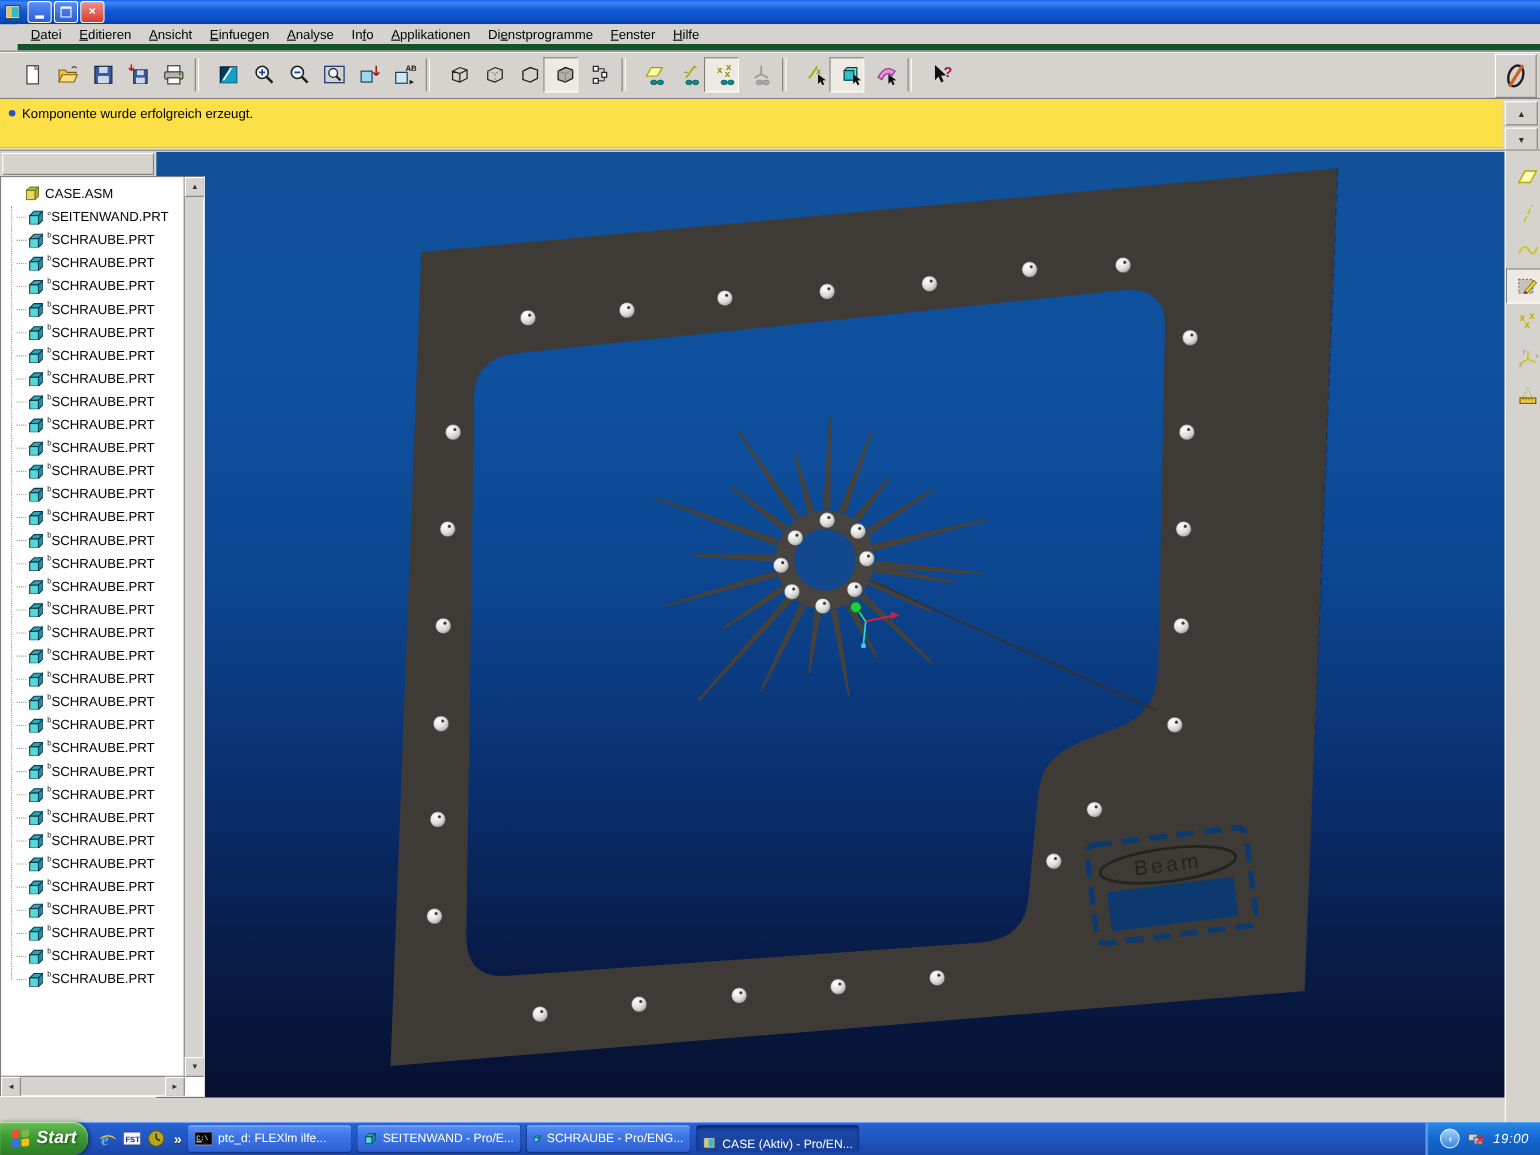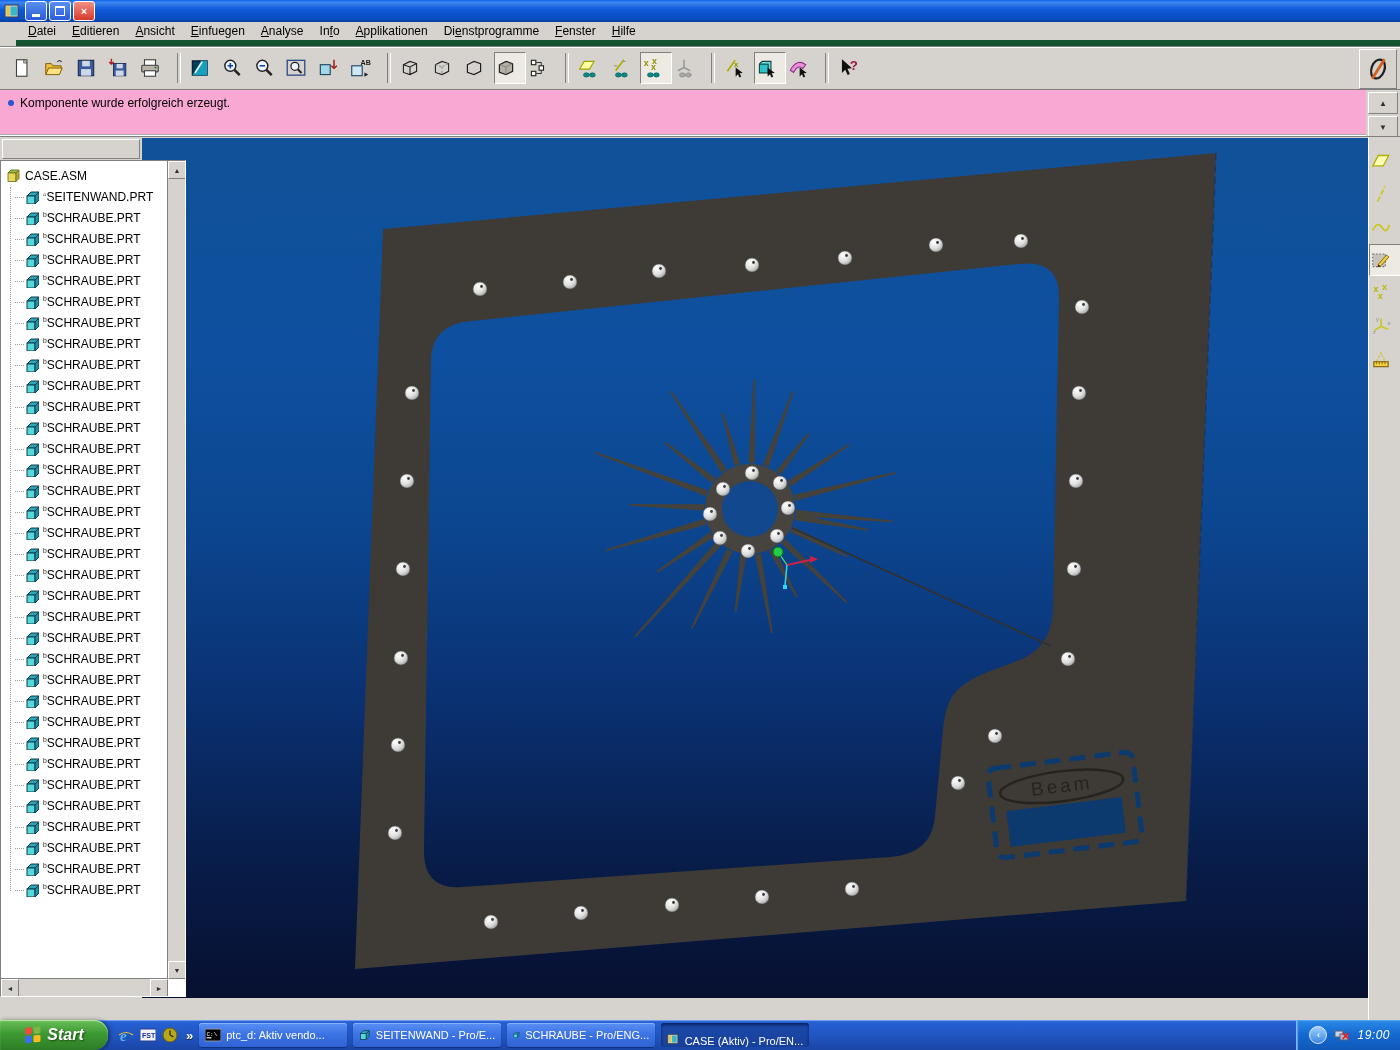--- a/index.html
+++ b/index.html
@@ -22,65 +22,65 @@
   #menubar{position:absolute;left:16px;top:22px;width:1400px;height:24px;background:#d6d3ce;
     border-bottom:6px solid #14532d;display:flex;align-items:center;padding-left:4px;box-sizing:border-box;}
   .menuitem{padding:3px 8px;cursor:default;}
   .menuitem u{text-decoration:underline;}
   
   #toolbar{position:absolute;left:0;top:46px;width:1400px;height:44px;background:#d6d3ce;
     border-top:1px solid #808080;border-bottom:1px solid #808080;
     box-shadow:inset 0 1px 0 #fff;display:flex;align-items:center;padding-left:6px;box-sizing:border-box;}
   .tbgroup{display:flex;align-items:center;padding:0 4px;}
   .tbsep{width:2px;height:30px;margin:0 3px;border-left:1px solid #808080;border-right:1px solid #fff;}
-  .btn{width:30px;height:30px;display:flex;align-items:center;justify-content:flex-start;
+  .btn{width:30px;height:30px;display:flex;align-items:center;justify-content:flex-end;
     border:1px solid #d6d3ce;background:#d6d3ce;}
   .btn svg{width:22px;height:22px;}
   .btn.pressed{border-color:#808080 #fff #fff #808080;background:#eceae2;}
   #proe-logo{position:absolute;right:3px;top:49px;width:36px;height:38px;background:#d6d3ce;
     border:1px solid;border-color:#fff #808080 #808080 #fff;display:flex;align-items:center;justify-content:center;}
   
-  #msgarea{position:absolute;left:0;top:90px;width:1366px;height:46px;background:#f9a8d4;
+  #msgarea{position:absolute;left:0;top:90px;width:1366px;height:46px;background:#fde047;
     border-bottom:2px groove #fff;box-sizing:border-box;padding:4px 6px;}
   .msgline{display:flex;align-items:center;height:18px;}
   .bullet{width:6px;height:6px;border-radius:50%;background:#2a55cc;margin:0 6px 0 2px;}
   #msgscroll{position:absolute;left:1368px;top:92px;width:30px;}
   .scrbtn{width:28px;height:20px;margin-bottom:2px;background:#d6d3ce;
     border:1px solid;border-color:#fff #808080 #808080 #fff;
     display:flex;align-items:center;justify-content:center;font-size:8px;color:#303030;}
   
   #main{position:absolute;left:0;top:136px;width:1400px;height:884px;background:#d6d3ce;border-top:1px solid #808080;}
   #viewport{position:absolute;left:142px;top:1px;width:1226px;height:860px;}
   #treeheader{position:absolute;left:2px;top:2px;width:136px;height:18px;background:#d6d3ce;
     border:1px solid;border-color:#fff #808080 #808080 #fff;}
   #treepanel{position:absolute;left:0;top:23px;width:186px;height:837px;background:#fff;
     border:1px solid;border-color:#808080 #fff #fff #808080;box-sizing:border-box;overflow:hidden;}
   #treecontent{position:absolute;left:0;top:0;right:17px;bottom:17px;overflow:hidden;padding-top:4px;}
   .trow{height:21px;display:flex;align-items:center;white-space:nowrap;}
-  .trow.root{padding-left:4px;}
+  .trow.root{padding-left:20px;}
   .trow.child{padding-left:14px;}
   .tstub{width:9px;height:1px;border-bottom:1px dotted #9a9a9a;margin-right:1px;}
   .tlabel{margin-left:5px;font-size:12px;}
   .tprefix{font-size:10px;margin-left:4px;margin-right:-2px;color:#202020;transform:translateY(-2px);}
   #treeguide{position:absolute;left:9px;top:26px;width:1px;border-left:1px dotted #9a9a9a;}
   #vscroll{position:absolute;right:0;top:0;width:17px;bottom:17px;background:#d6d3ce;border-left:1px solid #808080;}
   #hscroll{position:absolute;left:0;bottom:0;height:17px;right:17px;background:#d6d3ce;border-top:1px solid #808080;
     display:flex;justify-content:space-between;}
   .sbtn{width:16px;height:16px;background:#d6d3ce;border:1px solid;border-color:#fff #808080 #808080 #fff;
     display:flex;align-items:center;justify-content:center;font-size:7px;color:#303030;}
   #vscroll .sbtn{position:absolute;left:0;}
   #btm-strip{position:absolute;left:0;top:861px;width:1368px;height:23px;background:#d6d3ce;}
   #rightbar{position:absolute;left:1368px;top:0;width:32px;height:884px;background:#d6d3ce;
     border-left:1px solid #fff;display:flex;flex-direction:column;align-items:center;padding-top:8px;box-sizing:border-box;}
   #rightbar .btn{margin-bottom:1px;}
   
   #taskbar{position:absolute;left:0;top:1020px;width:1400px;height:30px;
     background:linear-gradient(180deg,#3a74e0 0%,#2560d2 8%,#2156c2 50%,#1a47a8 95%);
     box-shadow:inset 0 1px 0 #6f9bf0;display:flex;align-items:center;}
-  #startbtn{height:30px;width:108px;border-radius:0 14px 14px 0;
+  #startbtn{height:30px;width:80px;border-radius:0 14px 14px 0;
     background:linear-gradient(180deg,#6abf58 0%,#3d9a33 45%,#2e7d26 100%);
     box-shadow:inset 0 1px 1px #b8e8a8,2px 0 4px rgba(0,0,0,.4);
     display:flex;align-items:center;justify-content:center;gap:5px;
     color:#fff;font-style:italic;font-weight:bold;font-size:16px;text-shadow:1px 1px 2px #1a4a12;}
   #quicklaunch{display:flex;align-items:center;gap:6px;padding:0 8px 0 10px;}
   .qicon{width:16px;height:16px;display:flex;align-items:center;justify-content:center;}
   .chev{color:#fff;font-weight:bold;font-size:13px;text-shadow:0 1px 1px #123;}
   .taskbtn{height:24px;width:148px;margin-left:6px;border-radius:3px;
     background:linear-gradient(180deg,#5a90f4 0%,#3d74e4 45%,#2f62d4 100%);
     box-shadow:inset 0 1px 0 #8ab2f8,0 1px 1px #10307a;
@@ -985,21 +985,21 @@
         </span>
       </div>
     <span class="chev">»</span>
     <div id="taskbtns" style="display:flex;align-items:center;">
         <div class="taskbtn">
           <svg width="16" height="16" viewBox="0 0 16 16">
             <rect x="0" y="2" width="16" height="12" fill="#000" stroke="#9098a8"></rect>
             <text x="1.5" y="9" font-size="6" fill="#fff" font-family="Liberation Mono,monospace">C:\</text>
             <rect x="1.5" y="10" width="5" height="1.5" fill="#c0c0c0"></rect>
           </svg>
-          <span>ptc_d:  Aktiv vendo...</span>
+          <span>ptc_d:  FLEXlm ilfe...</span>
         </div>
         <div class="taskbtn">
           <svg width="16" height="16" viewBox="0 0 16 16">
             <polygon points="2,6 6,2 14,2 10,6" fill="#2aa8b8" stroke="#103a50"></polygon>
             <rect x="2" y="6" width="8" height="8" fill="#55d8d8" stroke="#103a50"></rect>
             <polygon points="10,6 14,2 14,10 10,14" fill="#1f90a8" stroke="#103a50"></polygon>
           </svg>
           <span>SEITENWAND - Pro/E...</span>
         </div>
         <div class="taskbtn">

